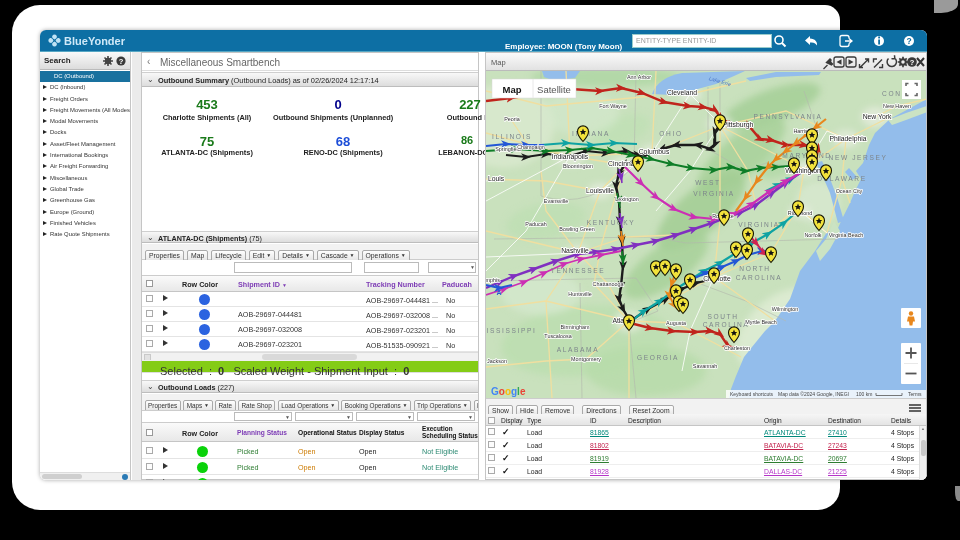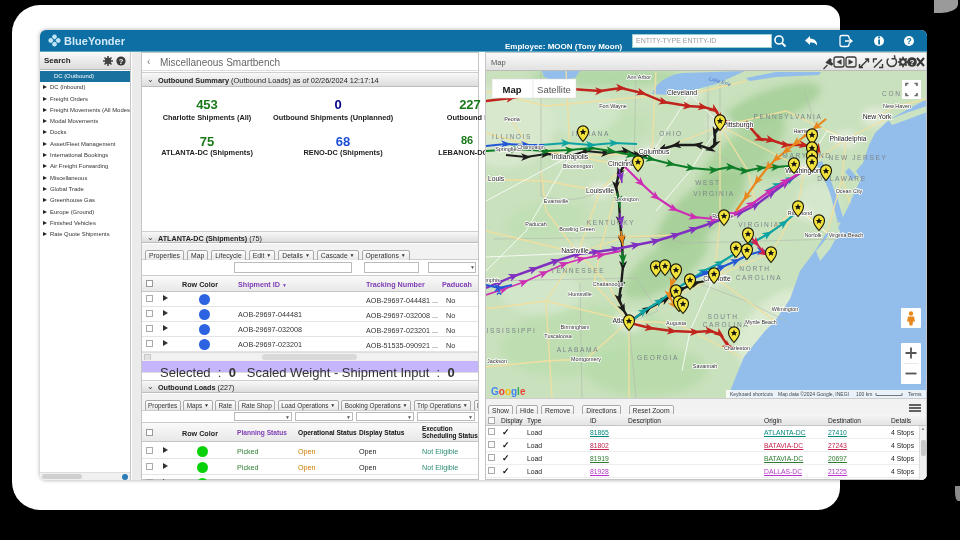--- a/index.html
+++ b/index.html
@@ -241,21 +241,21 @@
             <span class="dot1"></span>
             <span class="c1">AOB-29649-090921</span>
             <span class="c2">AOB-51535-090921 ...</span>
             <span class="c3">No</span>
           </div>
     </div>
     <div style="position:absolute;left:0;top:299px;width:336px;height:8px;background:#f1f1f1;border-top:1px solid #ddd;">
       <div style="position:absolute;left:2px;top:1px;width:7px;height:7px;background:#e2e2e2;border:1px solid #c9c9c9;"></div>
       <div style="position:absolute;left:120px;top:1px;width:95px;height:6px;background:#d9d9d9;border-radius:3px;"></div>
     </div>
-    <div style="position:absolute;left:0;top:307px;width:336px;height:13px;background:#c4b5fd;border-bottom:1px solid #ddd;border-top:1px solid #eee;font-size:13px;color:#333;padding-left:28px;">
+    <div style="position:absolute;left:0;top:307px;width:336px;height:13px;background:#84cc16;border-bottom:1px solid #ddd;border-top:1px solid #eee;font-size:11px;color:#333;padding-left:28px;">
       <span style="position:absolute;left:18px;top:4px;">Selected&nbsp;&nbsp;:&nbsp;&nbsp;<b>0</b>&nbsp;&nbsp;&nbsp;Scaled Weight - Shipment Input&nbsp;&nbsp;:&nbsp;&nbsp;<b>0</b></span>
     </div>
 
     <div class="secbar" style="position:absolute;left:0;top:327px;width:336px;height:13px;font-size:7.2px;">
       <span class="chev" style="top:1px;">⌄</span>
       <span style="position:absolute;left:16px;top:2px;"><b>Outbound Loads</b> (227)</span>
     </div>
     <div class="btnrow btn-sm" style="position:absolute;left:0;top:341px;width:336px;height:17px;white-space:nowrap;overflow:hidden;">
       <span class="btn">Properties</span><span class="btn">Maps <span class="caret">▼</span></span><span class="btn">Rate</span><span class="btn">Rate Shop</span><span class="btn">Load Operations <span class="caret">▼</span></span><span class="btn">Booking Operations <span class="caret">▼</span></span><span class="btn">Trip Operations <span class="caret">▼</span></span><span class="btn">Planning</span>
     </div>

